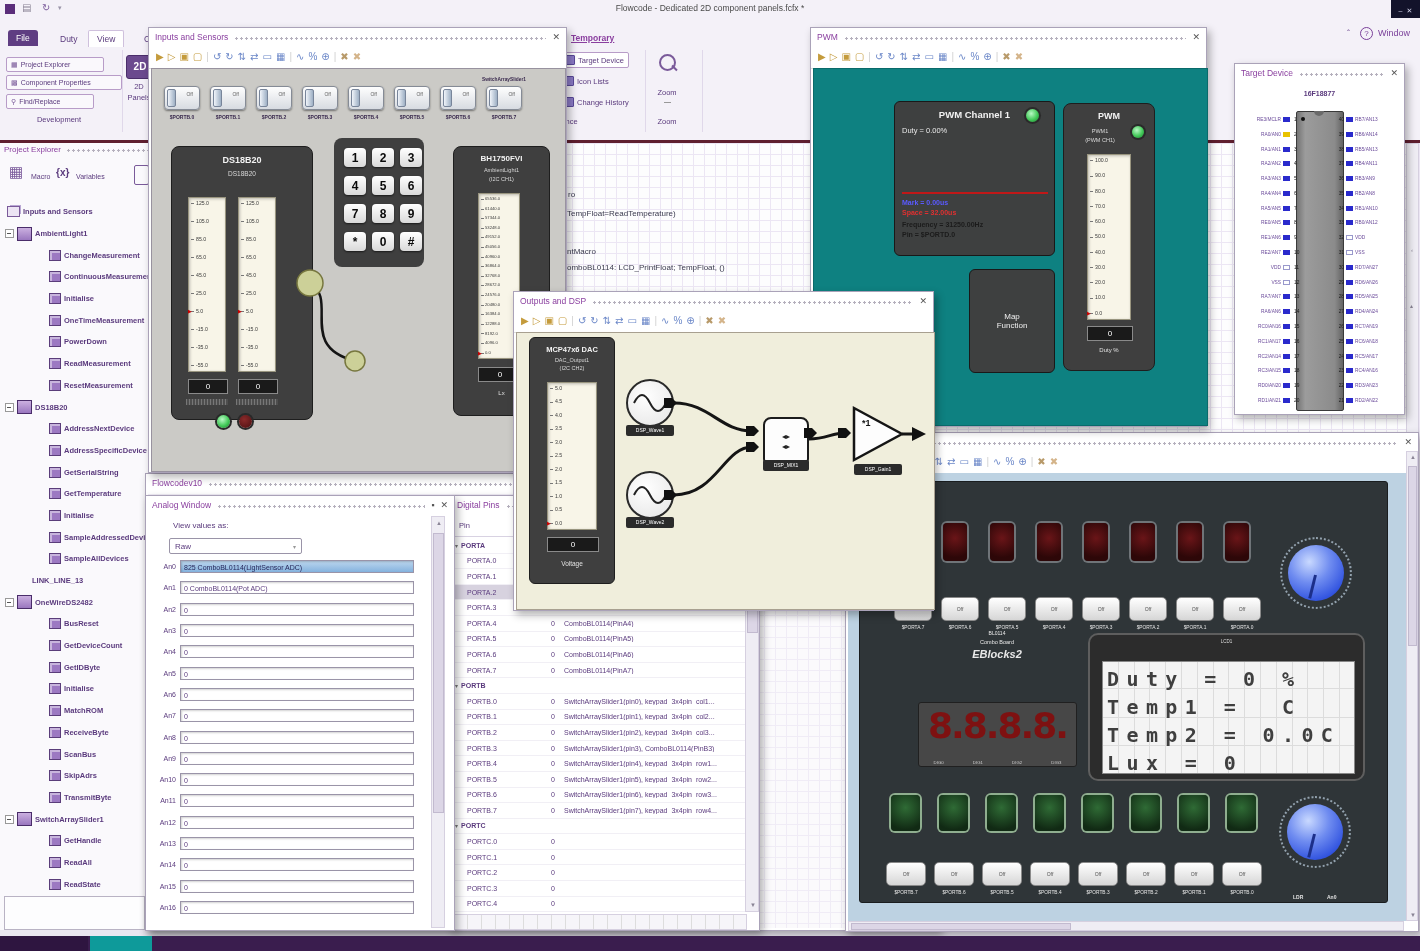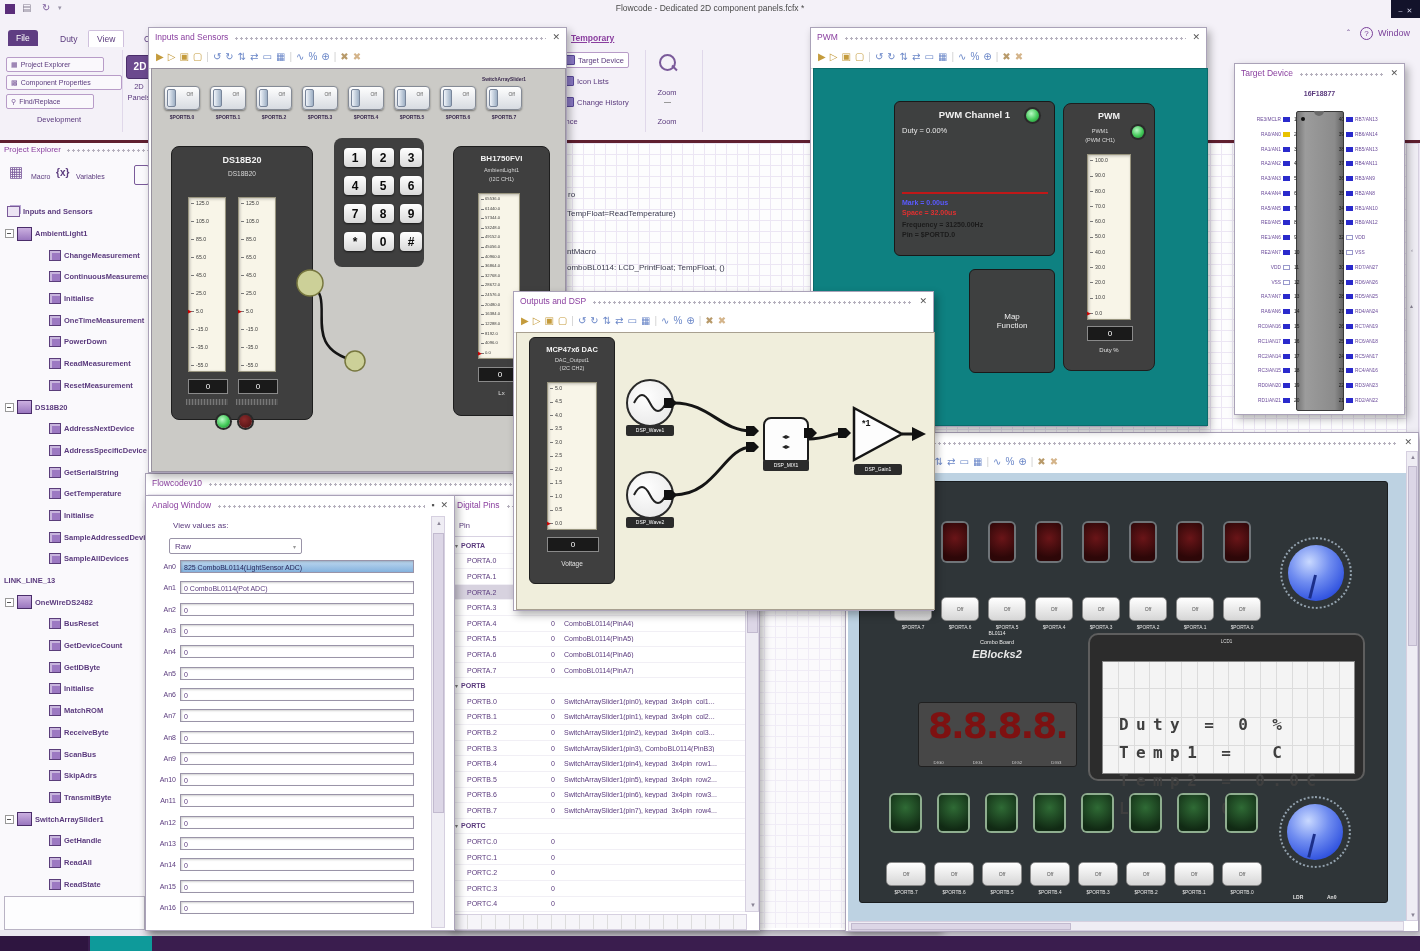--- a/index.html
+++ b/index.html
@@ -41,21 +41,21 @@
   .trow .exp{display:none;}
   .trow.comp .exp{display:inline-block;width:7px;height:7px;border:1px solid #999;background:#fff;position:relative;flex:none;}
   .trow.comp .exp::after{content:"";position:absolute;left:1px;top:3px;width:4px;height:1px;background:#555;}
   .trow .ticon{flex:none;}
   .trow.root{padding-left:7px;}
   .trow.root .ticon{width:11px;height:9px;border:1px solid #7a5a9a;background:#ece4f4;box-shadow:2px -2px 0 -1px #b9a8d4;}
   .trow.comp{padding-left:5px;}
   .trow.comp .ticon{width:13px;height:12px;background:linear-gradient(#cbb0e0,#9a77bf);border:1px solid #4a2d6a;}
   .trow.macro{padding-left:49px;}
   .trow.macro .ticon{width:10px;height:9px;background:#9c79c2;border:1px solid #5a3d7a;box-shadow:inset 2px 2px 0 rgba(255,255,255,.45);}
-  .trow.link{padding-left:4px;}
+  .trow.link{padding-left:32px;}
   
   .win{position:absolute;background:#fff;border:1px solid #aaa2b8;box-shadow:3px 4px 8px rgba(0,0,0,.3);box-sizing:border-box;}
   .wt{height:18px;display:flex;align-items:center;gap:6px;padding:0 6px;}
   .wtt{font-size:8.5px;color:#8a3f9f;white-space:nowrap;}
   .wx,.wmin{font-size:9px;color:#555;flex:none;cursor:default;}
   .tb{height:22px;display:flex;align-items:center;gap:4px;padding:0 7px;border-bottom:1px solid #ddd;}
   .tbi{font-size:10px;line-height:1;}
   
   .compbox{position:absolute;background:#3f3f3f;border:1px solid #1e1e1e;border-radius:8px;color:#fff;}
   .cbt{position:absolute;width:100%;text-align:center;font-weight:bold;color:#f2f2f2;}
@@ -133,22 +133,22 @@
   .klbl{position:absolute;font-size:5px;color:#e0e0e0;font-weight:bold;}
   .seg{position:absolute;background:#474747;border:1px solid #202020;border-radius:3px;}
   .segd{position:absolute;left:0;top:2px;width:100%;text-align:center;font-weight:bold;font-size:36px;
         letter-spacing:-2px;color:#7e1111;font-family:"DejaVu Sans",sans-serif;}
   .seglbls{position:absolute;left:0;bottom:1px;width:100%;display:flex;justify-content:space-around;font-size:4.3px;color:#cfcfcf;}
   .lcd{position:absolute;background:#2c2c2c;border:2px solid #5e5e5e;border-radius:10px;box-sizing:border-box;}
   .lcdh{position:absolute;left:0;top:4px;width:100%;text-align:center;font-size:4.5px;color:#ddd;}
   .lcds{position:absolute;left:12px;top:26px;width:253px;height:113px;background:#f4f4f4;border:1px solid #888;
         background-image:repeating-linear-gradient(90deg,transparent 0 14.8px,#dcdcdc 14.8px 15.8px),
                          repeating-linear-gradient(0deg,transparent 0 27.2px,#dcdcdc 27.2px 28.2px);box-sizing:border-box;}
-  .lcdl{position:absolute;left:16px;font-family:"DejaVu Sans Mono",monospace;font-weight:bold;font-size:16px;
-        letter-spacing:7.4px;color:#3f3f3f;white-space:pre;margin-top:48px;}
+  .lcdl{position:absolute;left:4px;font-family:"DejaVu Sans Mono",monospace;font-weight:bold;font-size:20px;
+        letter-spacing:7.4px;color:#3f3f3f;white-space:pre;}
   
   .statys{position:absolute;left:0;top:936px;width:1420px;height:15px;background:#3a1d4e;}
 </style>
 </head>
 <body>
 
 <div id="app">
 
   <div class="titlebar">
     <div class="abs" style="left:5px;top:4px;width:10px;height:10px;background:#5a2d7a;"></div>

